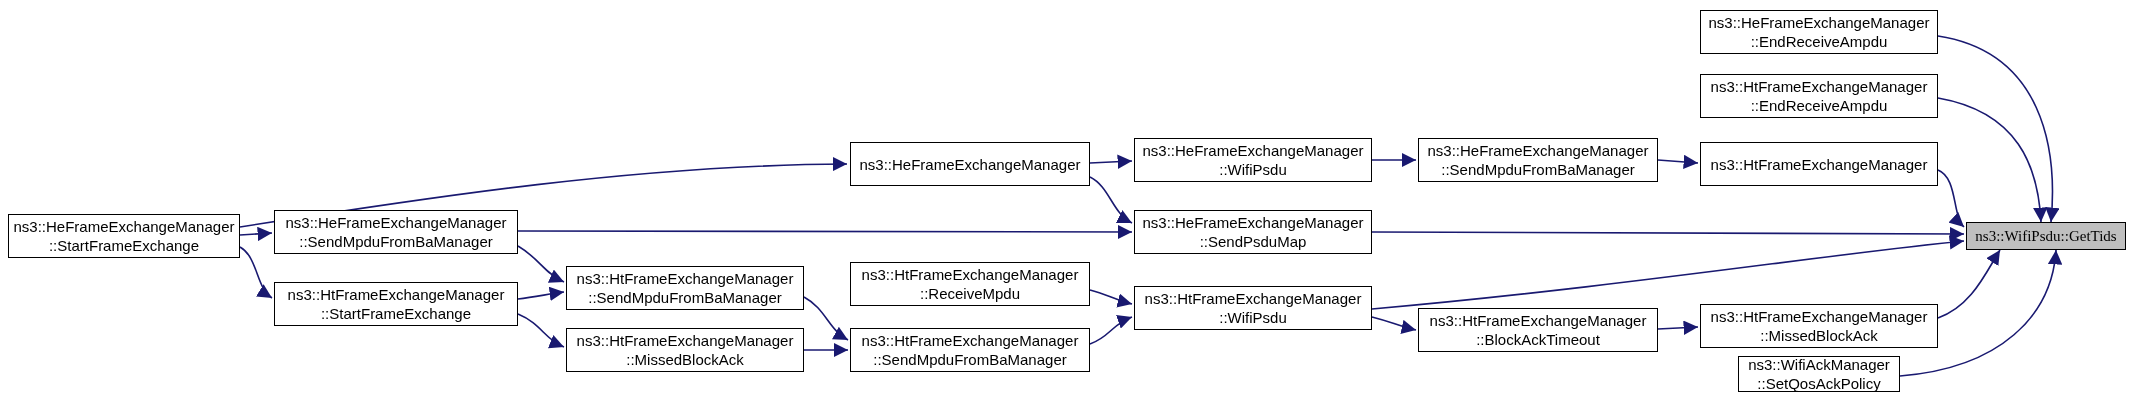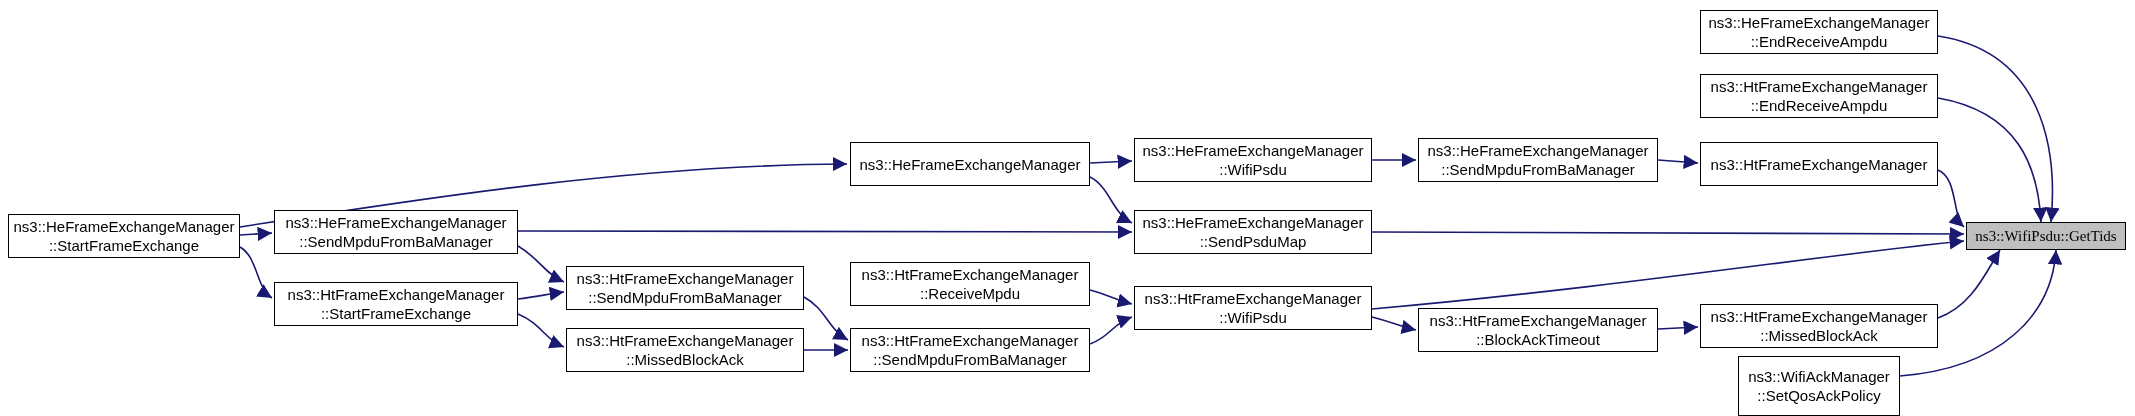--- a/index.html
+++ b/index.html
@@ -139,21 +139,21 @@
         <span>ns3::HtFrameExchangeManager</span>
         <span>::EndReceiveAmpdu</span>
       </div>
       <div class="node" style="left: 1700px; top: 142px; width: 238px; height: 44px;">
         <span>ns3::HtFrameExchangeManager</span>
       </div>
       <div class="node" style="left: 1700px; top: 304px; width: 238px; height: 44px;">
         <span>ns3::HtFrameExchangeManager</span>
         <span>::MissedBlockAck</span>
       </div>
-      <div class="node" style="left: 1738px; top: 356px; width: 162px; height: 60px;">
+      <div class="node" style="left: 1738px; top: 356px; width: 162px; height: 36px;">
         <span>ns3::WifiAckManager</span>
         <span>::SetQosAckPolicy</span>
       </div>
       <div class="node highlight" style="left: 1966px; top: 222px; width: 160px; height: 28px; font-family: Liberation Serif, serif;">
         <span>ns3::WifiPsdu::GetTids</span>
       </div>
     </div>
 </div>
 
 </body></html>

